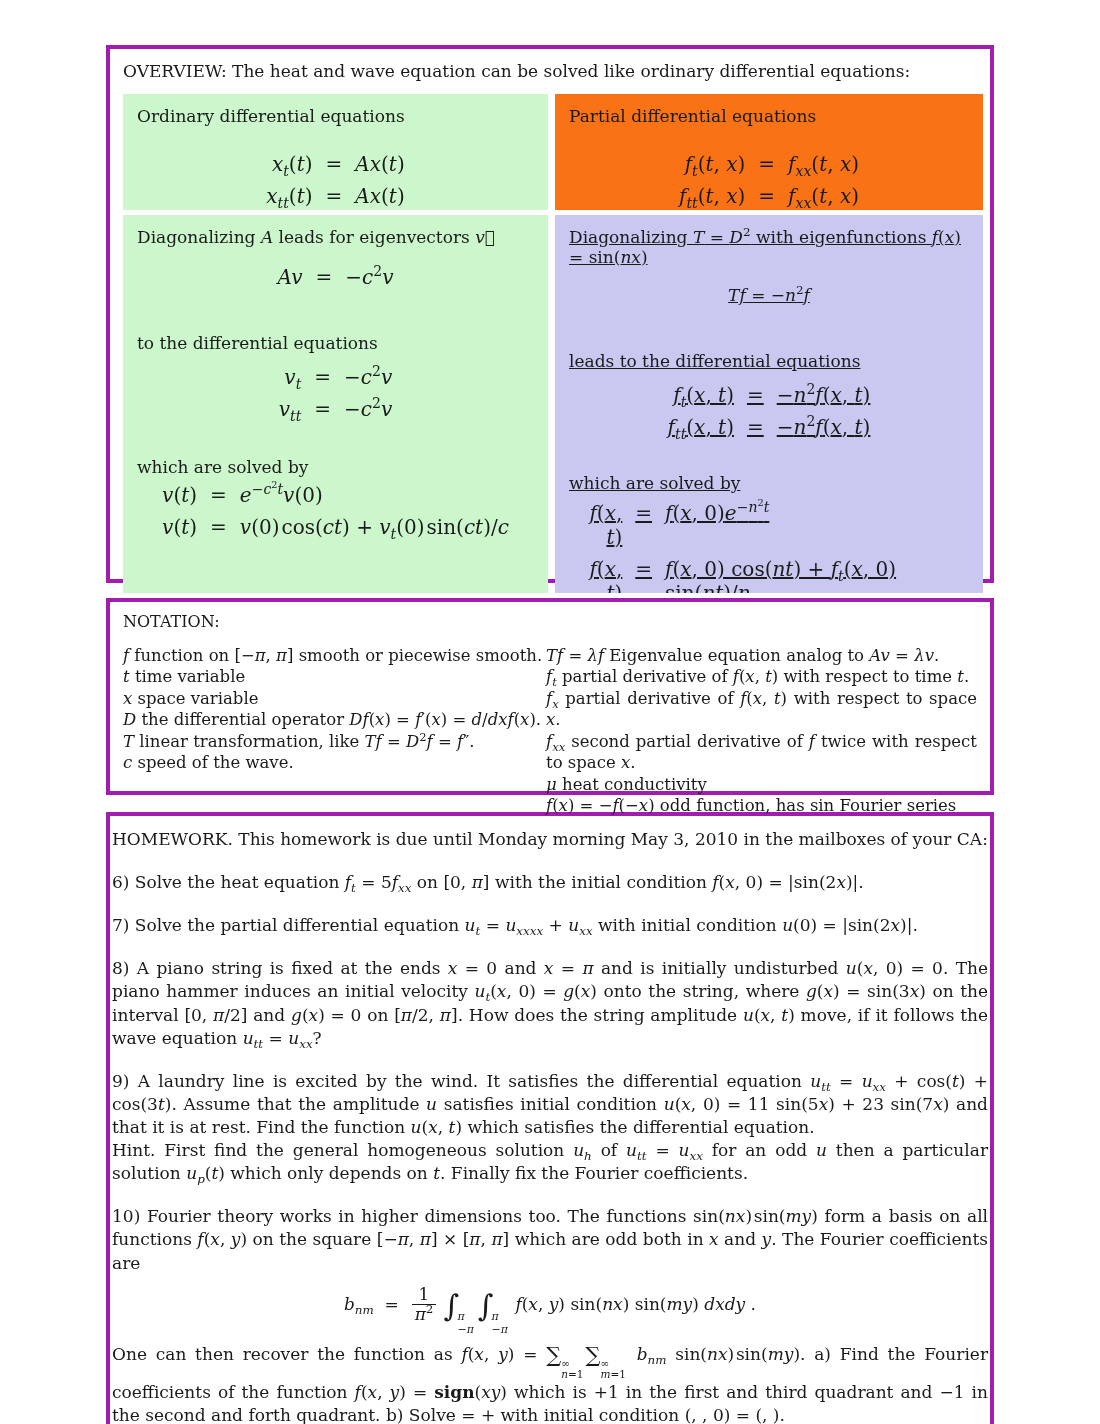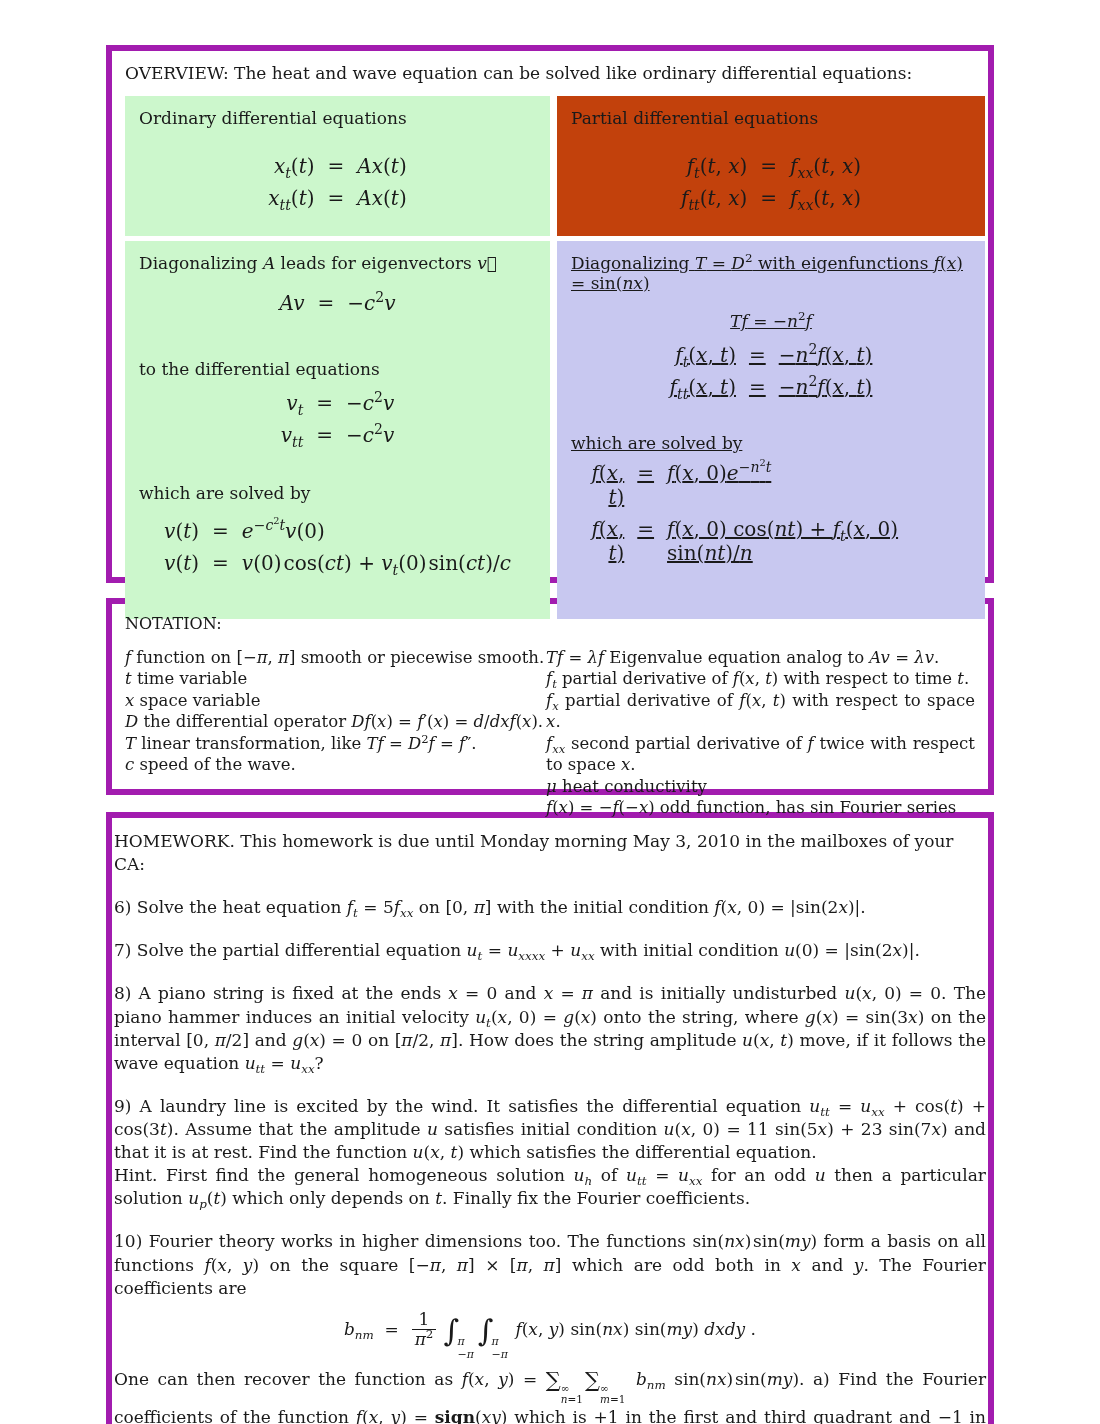--- a/index.html
+++ b/index.html
@@ -1,40 +1,40 @@
 <!DOCTYPE html>
 <html><head>
 <meta charset="utf-8">
 <style>
   * { margin:0; padding:0; box-sizing:border-box; }
   html,body { width:1100px; height:1424px; background:#ffffff; overflow:hidden;
     font-family:"DejaVu Serif","Liberation Serif",serif; color:#1a1a1a; }
   i { font-style:italic; }
   sub,sup { font-size:0.70em; line-height:0; }
-  .box { width:888px; margin:0 auto; border:6px solid #a21caf; background:#fff; }
+  .box { width:888px; margin:0 auto; border:4px solid #a21caf; background:#fff; }
   .overview-box { margin-top:45px; height:538px; padding:12px 13px 10px 13px; }
   .notation-box { margin-top:15px; height:197px; padding:10px 13px; }
   .homework-box { margin-top:17px; height:620px; padding:12px 2px; }
   .ov-title { font-size:17px; }
   .ov-grid { margin-top:13px; display:grid; grid-template-columns:425px 428px; gap:5px 7px; }
   .cbox { padding:12px 14px; font-size:17px; overflow:hidden; }
-  .cbox-r1 { height:140px; }
+  .cbox-r1 { height:116px; }
   .cbox-r2 { height:378px; }
   .eqtable { display:table; margin:0 auto; }
   .eqrow { display:table-row; }
   .eqrow > span { display:table-cell; padding:4px 0; font-size:20px; }
   .eq-l { text-align:right; }
   .eq-rel { padding:4px 13px !important; text-align:center; }
   .eq-r { text-align:left; }
   .m-sys1 { margin-top:22px; }
   .g-eig { margin-top:14px; }
   .g-text1 { margin-top:40px; }
   .g-sys2 { margin-top:8px; }
   .g-text2 { margin-top:32px; }
-  .g-sys3 { margin-top:12px; }
+  .g-sys3 { margin-top:2px; }
   .p-eig { margin-top:18px; text-align:center; }
   .p-text1 { margin-top:46px; }
   .p-sys2 { margin-top:8px; }
   .p-text2 { margin-top:30px; }
   .p-sys3 { margin-top:4px; }
   .no-title { font-size:16px; }
   .no-cols { display:flex; gap:0; margin-top:14px; }
   .no-col { font-size:16.5px; line-height:1.30; }
   .no-col-l { width:427px; }
   .no-col-r { width:435px; }
@@ -69,21 +69,21 @@
             <span class="eq-r"><i>Ax</i>(<i>t</i>)</span>
           </div>
           <div class="eqrow">
             <span class="eq-l"><i>x</i><sub><i>tt</i></sub>(<i>t</i>)</span>
             <span class="eq-rel">=</span>
             <span class="eq-r"><i>Ax</i>(<i>t</i>)</span>
           </div>
         </div>
       </div>
 
-      <div class="cbox cbox-r1" style="background-color: #c2410c;">
+      <div class="cbox cbox-r1" style="background-color: #f97316;">
         <div>Partial differential equations</div>
         <div class="eqtable m-sys1">
           <div class="eqrow">
             <span class="eq-l"><i>f</i><sub><i>t</i></sub>(<i>t</i>, <i>x</i>)</span>
             <span class="eq-rel">=</span>
             <span class="eq-r"><i>f</i><sub><i>xx</i></sub>(<i>t</i>, <i>x</i>)</span>
           </div>
           <div class="eqrow">
             <span class="eq-l"><i>f</i><sub><i>tt</i></sub>(<i>t</i>, <i>x</i>)</span>
             <span class="eq-rel">=</span>
@@ -125,20 +125,21 @@
             <span class="eq-l"><i>v</i>(<i>t</i>)</span>
             <span class="eq-rel">=</span>
             <span class="eq-r"><i>v</i>(0) cos(<i>ct</i>) + <i>v</i><sub><i>t</i></sub>(0) sin(<i>ct</i>)/<i>c</i></span>
           </div>
         </div>
       </div>
 
       <div class="cbox cbox-r2" style="background-color: rgb(200, 200, 240); text-decoration: underline;">
         <div>Diagonalizing <i>T</i> = <i>D</i><sup>2</sup> with eigenfunctions <i>f</i>(<i>x</i>) = sin(<i>nx</i>)</div>
         <div class="p-eig"><i>Tf</i> = −<i>n</i><sup>2</sup><i>f</i></div>
+        <div class="p-text1">leads to the differential equations</div>
         <div class="eqtable p-sys2">
           <div class="eqrow">
             <span class="eq-l"><i>f</i><sub><i>t</i></sub>(<i>x</i>, <i>t</i>)</span>
             <span class="eq-rel">=</span>
             <span class="eq-r">−<i>n</i><sup>2</sup><i>f</i>(<i>x</i>, <i>t</i>)</span>
           </div>
           <div class="eqrow">
             <span class="eq-l"><i>f</i><sub><i>tt</i></sub>(<i>x</i>, <i>t</i>)</span>
             <span class="eq-rel">=</span>
             <span class="eq-r">−<i>n</i><sup>2</sup><i>f</i>(<i>x</i>, <i>t</i>)</span>

